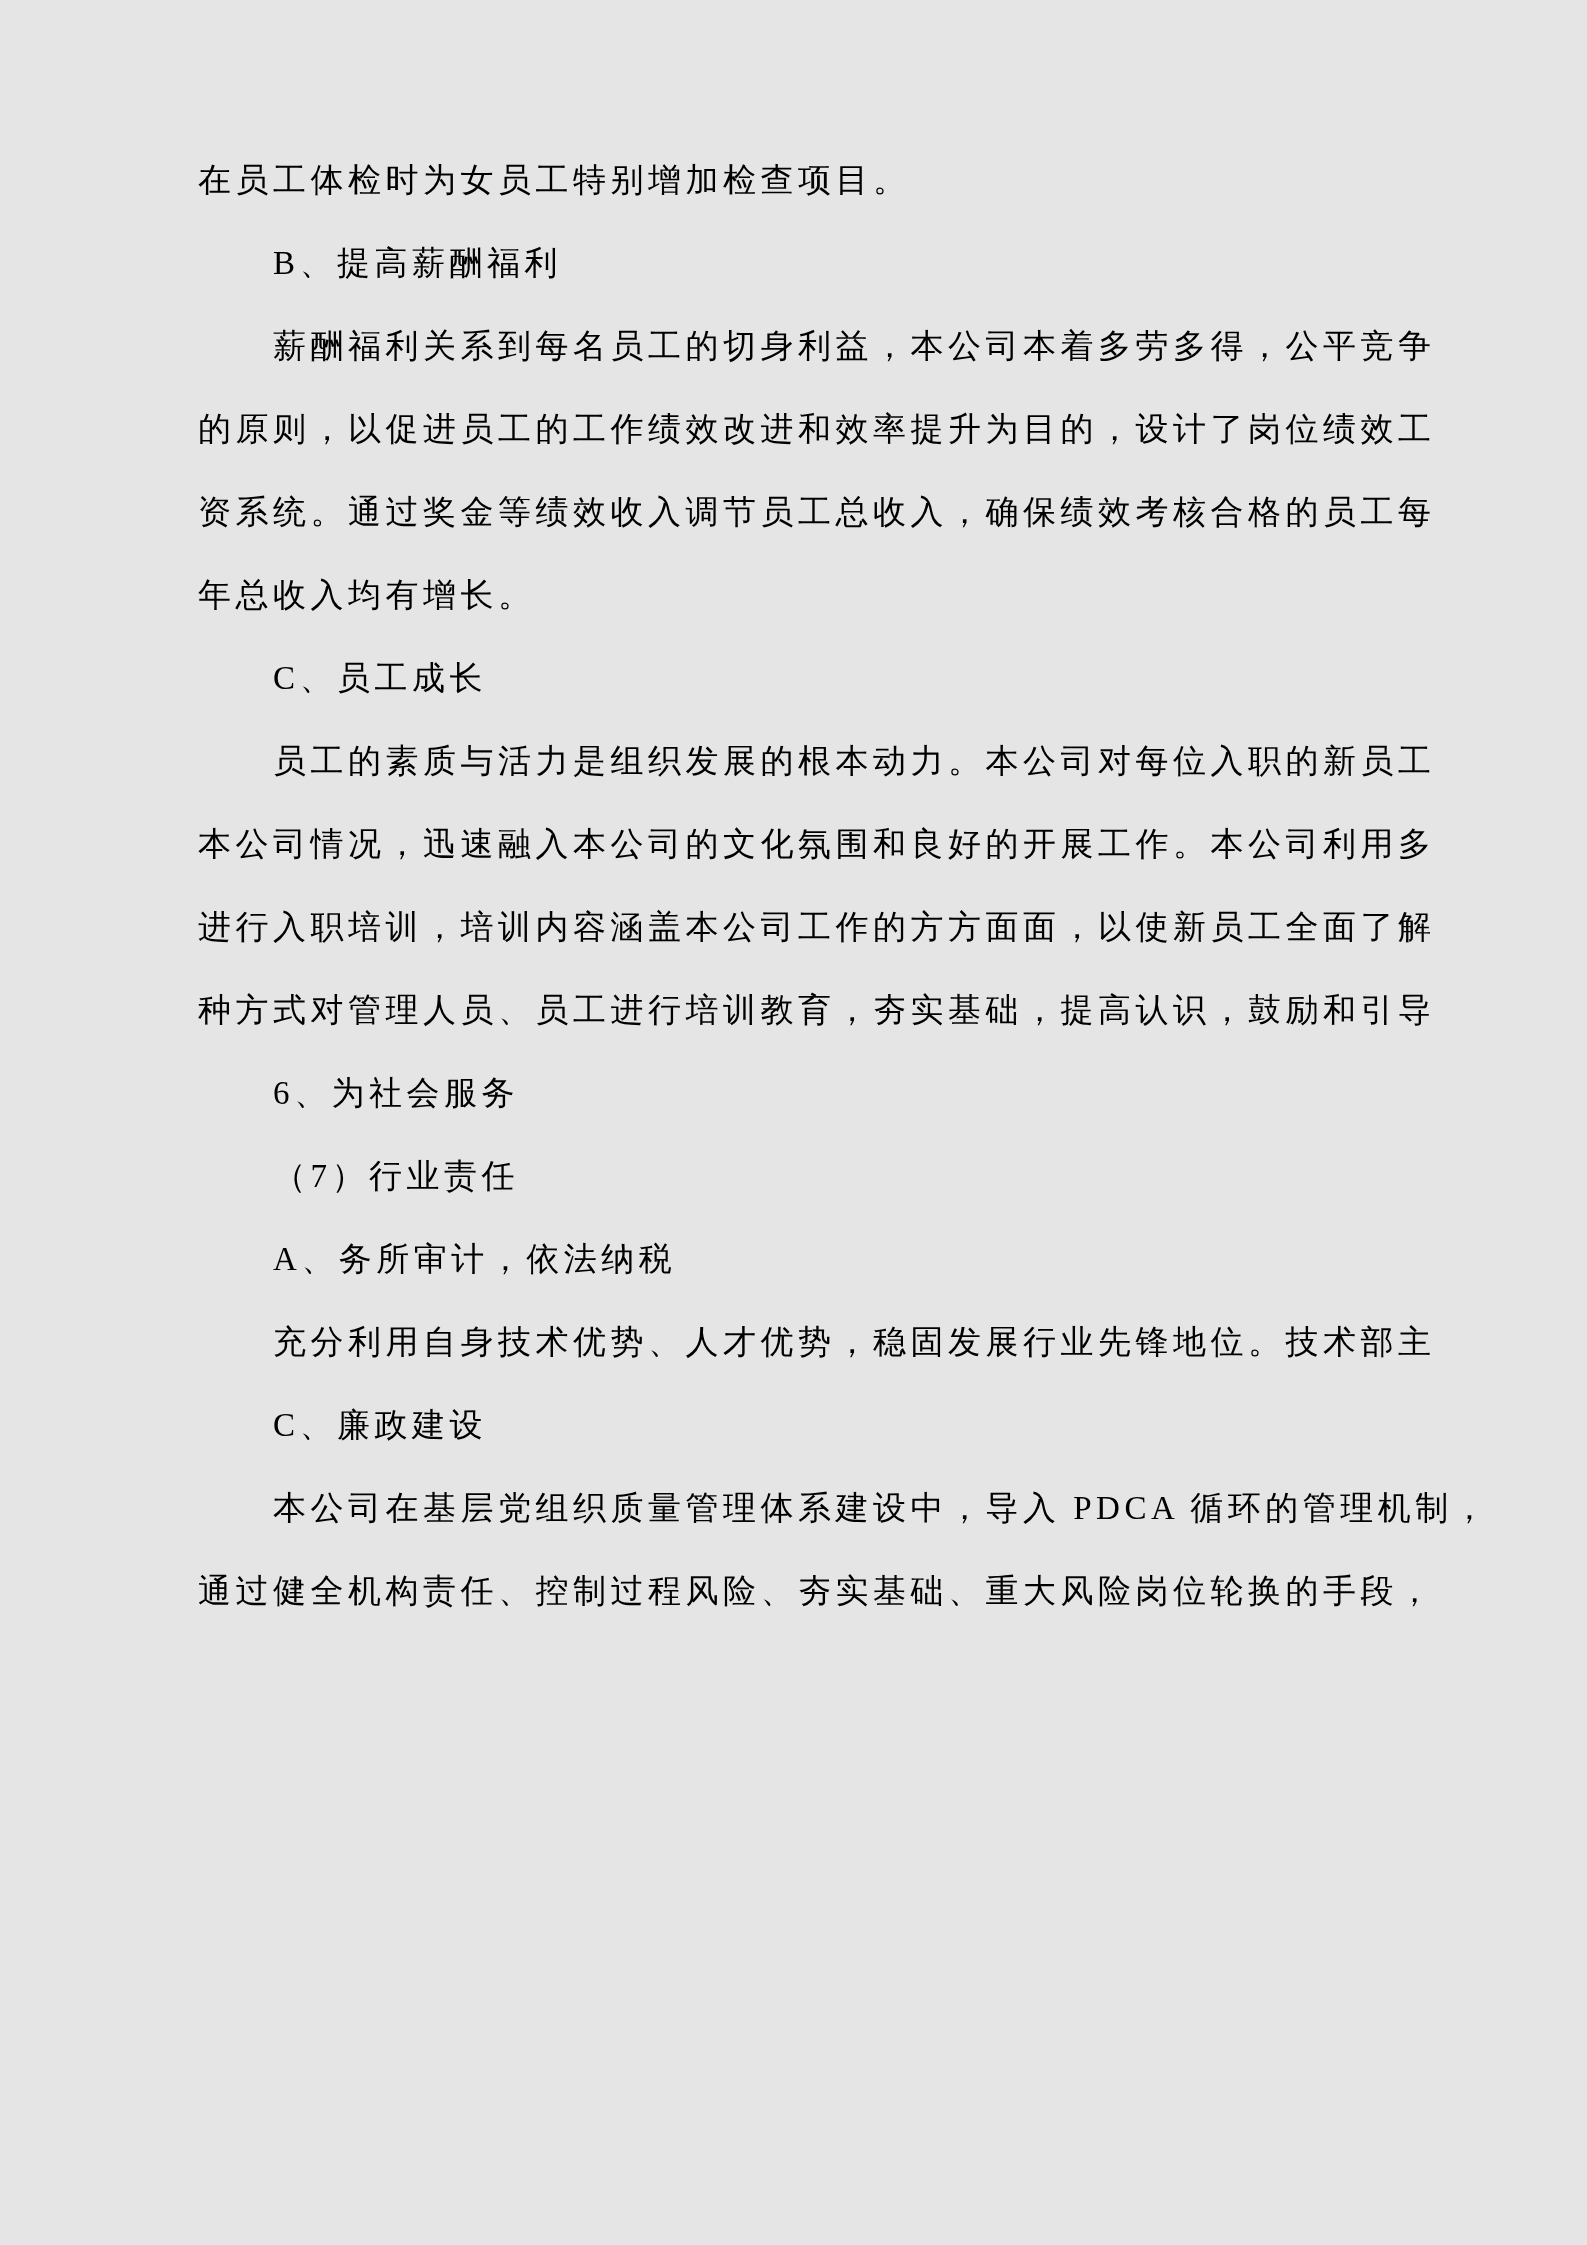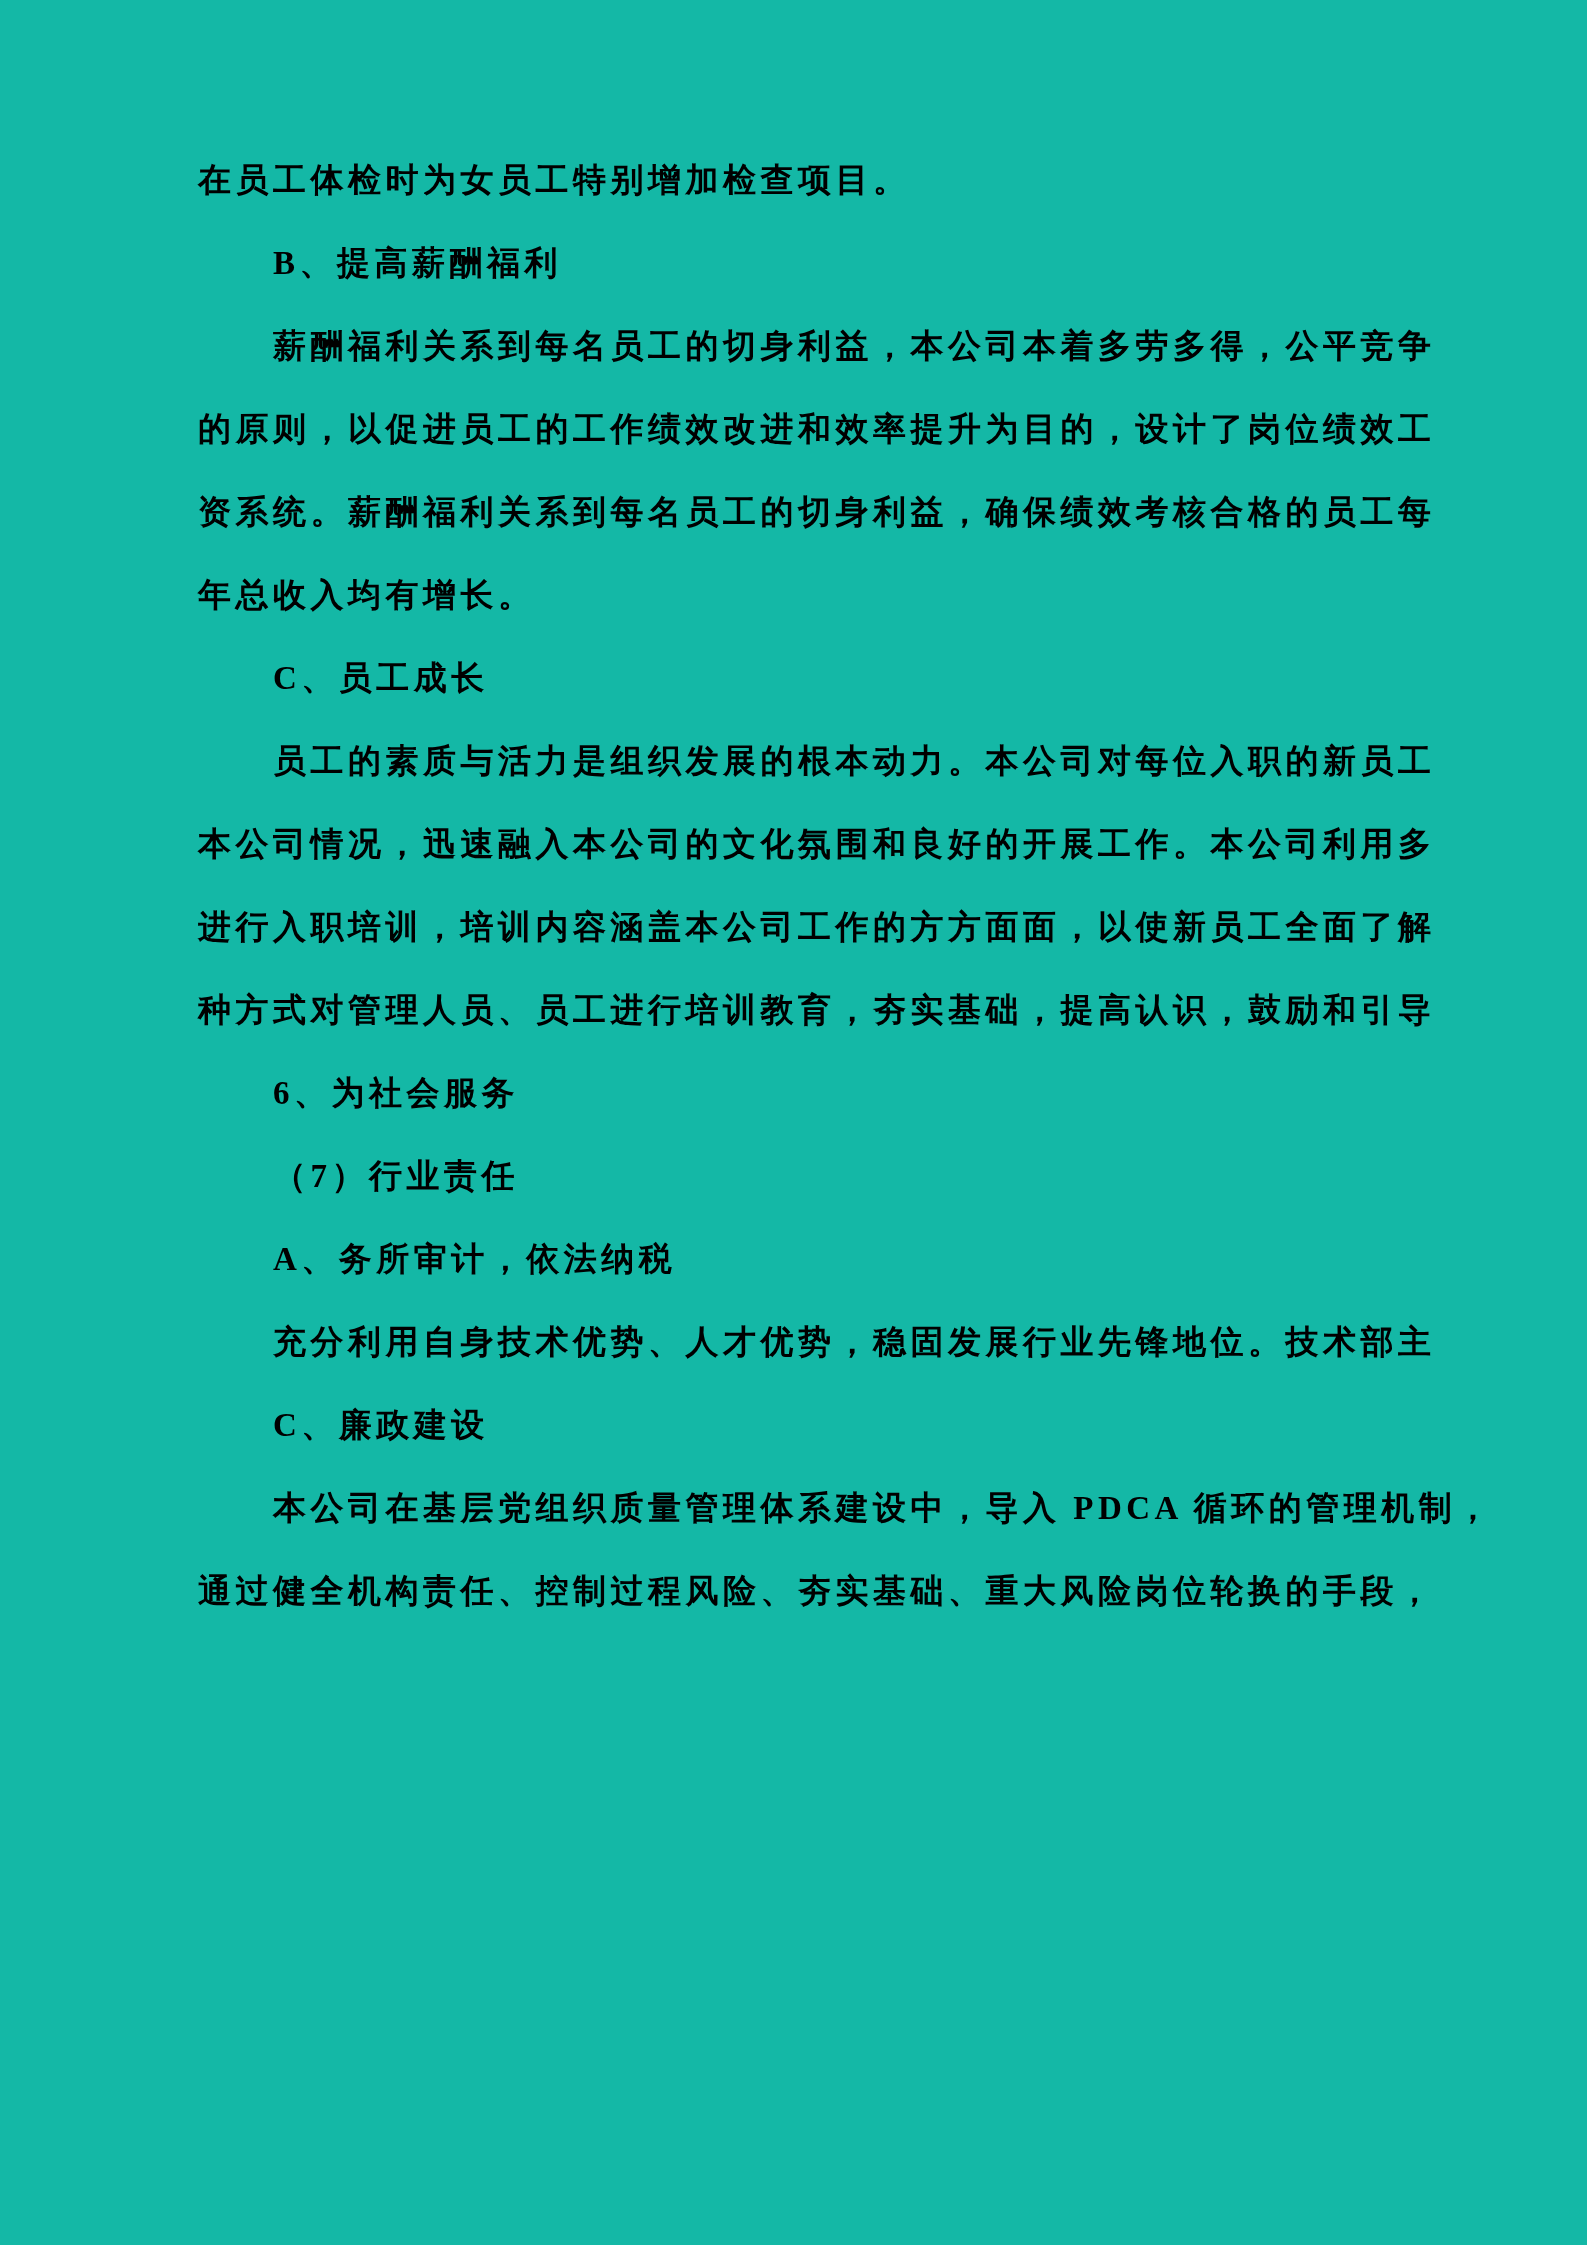--- a/index.html
+++ b/index.html
@@ -4,23 +4,22 @@
 <style>
   html, body {
     margin: 0;
     padding: 0;
     background: #ffffff;
   }
   .page {
     position: relative;
     width: 1587px;
     height: 2245px;
-    background: #14b8a6;
+    background: #e5e5e5;
     overflow: hidden;
-    font-weight: bold;
   }
   .content {
     position: absolute;
     left: 198px;
     top: 139px;
     width: 1250px;
   }
   .paragraph {
     margin: 0;
     padding: 0;
@@ -45,21 +44,21 @@
   <div class="content" id="document-body" style="color: rgb(0, 0, 0);">
       <div class="paragraph">
         <div class="line">在员工体检时为女员工特别增加检查项目。</div>
       </div>
       <div class="paragraph">
         <div class="line indent">B、提高薪酬福利</div>
       </div>
       <div class="paragraph">
         <div class="line indent">薪酬福利关系到每名员工的切身利益，本公司本着多劳多得，公平竞争</div>
         <div class="line">的原则，以促进员工的工作绩效改进和效率提升为目的，设计了岗位绩效工</div>
-        <div class="line">资系统。薪酬福利关系到每名员工的切身利益，确保绩效考核合格的员工每</div>
+        <div class="line">资系统。通过奖金等绩效收入调节员工总收入，确保绩效考核合格的员工每</div>
         <div class="line">年总收入均有增长。</div>
       </div>
       <div class="paragraph">
         <div class="line indent">C、员工成长</div>
       </div>
       <div class="paragraph">
         <div class="line indent">员工的素质与活力是组织发展的根本动力。本公司对每位入职的新员工</div>
         <div class="line">本公司情况，迅速融入本公司的文化氛围和良好的开展工作。本公司利用多</div>
         <div class="line">进行入职培训，培训内容涵盖本公司工作的方方面面，以使新员工全面了解</div>
         <div class="line">种方式对管理人员、员工进行培训教育，夯实基础，提高认识，鼓励和引导</div>

